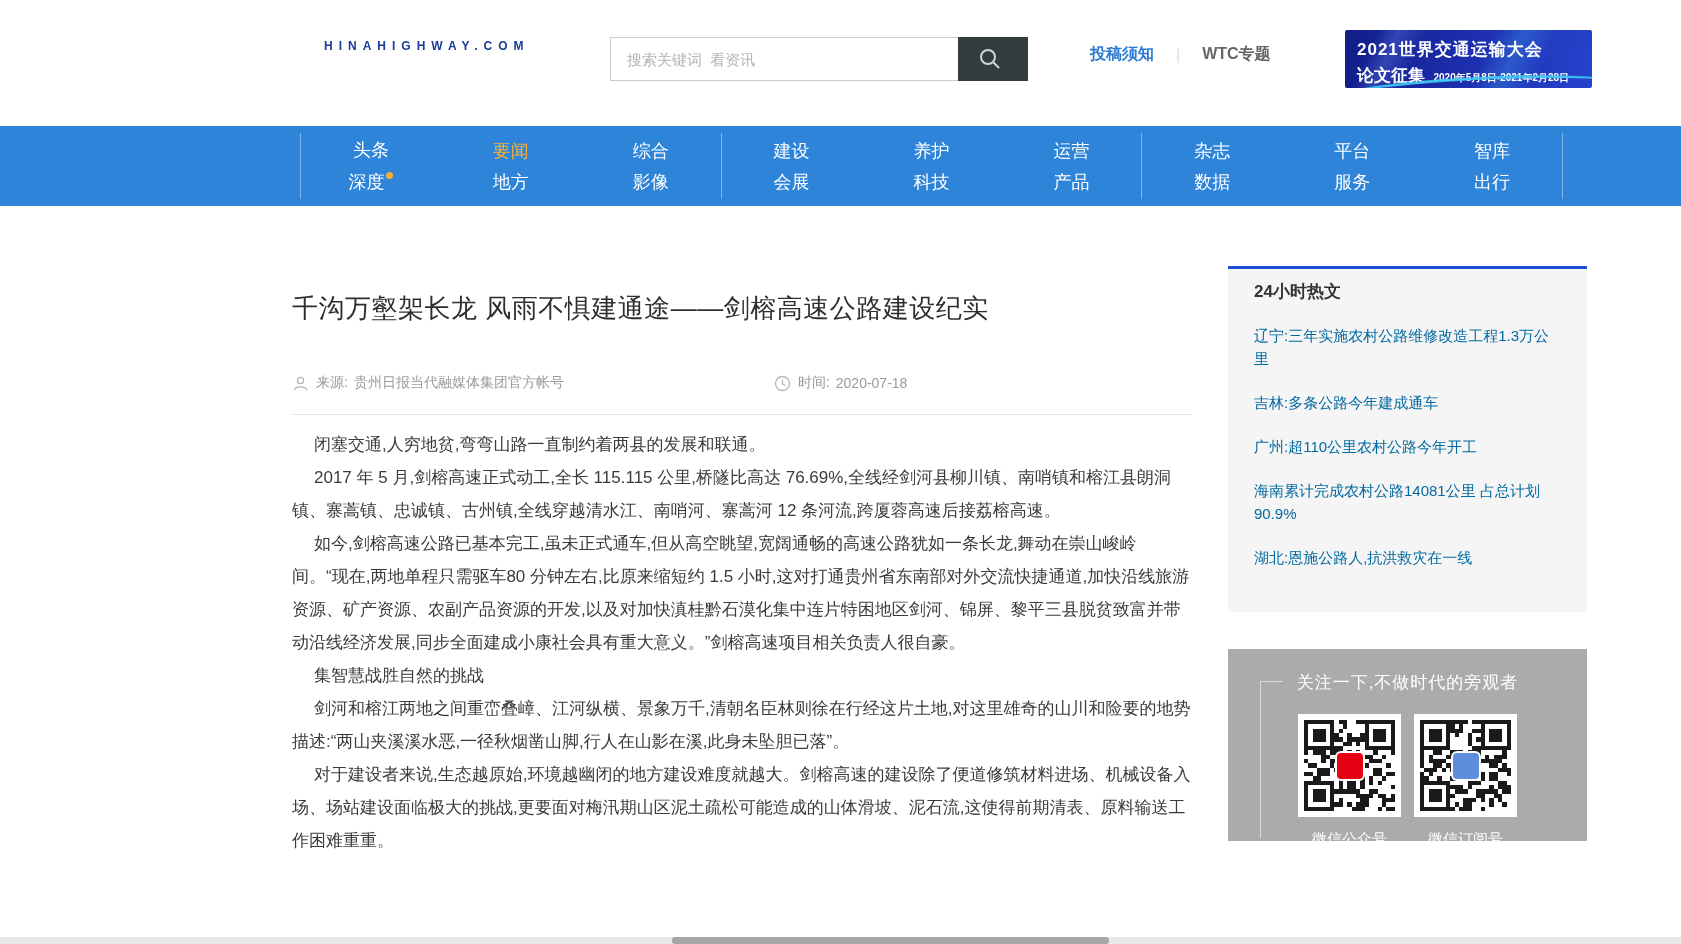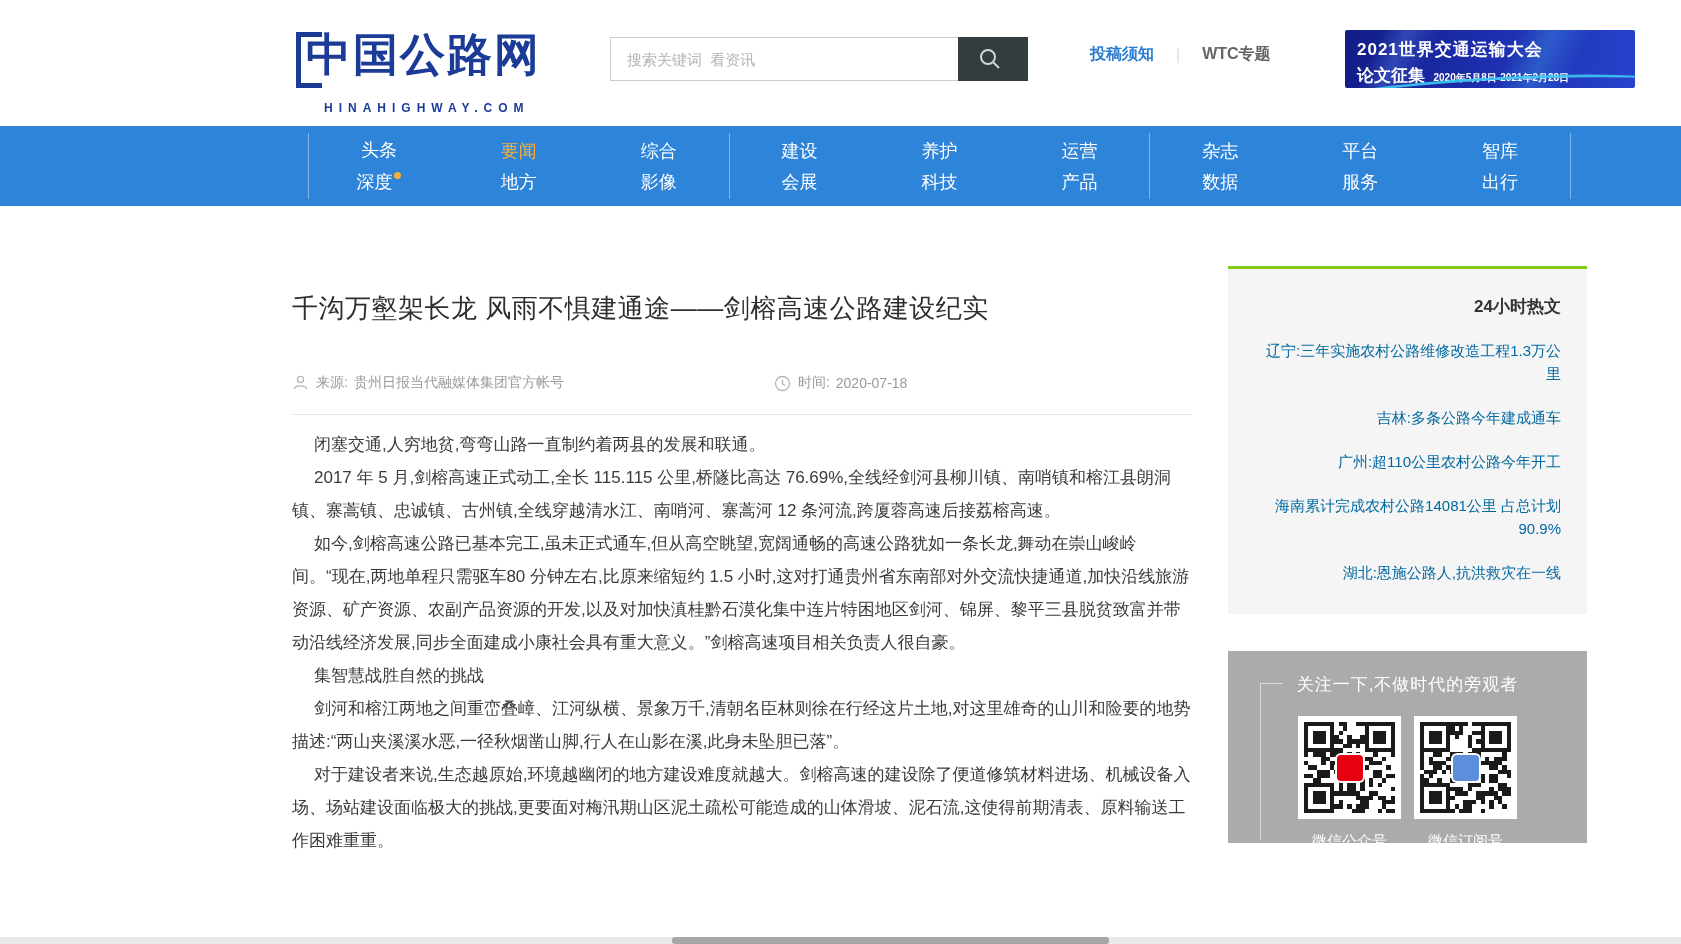--- a/index.html
+++ b/index.html
@@ -18,52 +18,52 @@
   .search-wrap { position:absolute; left:610px; top:37px; display:flex; }
   .search-input { width:348px; height:44px; border:1px solid #cccccc; border-right:none; padding:0 16px; font-size:15px; color:#333; outline:none; font-family:inherit; }
   .search-input::placeholder { color:#b4b4b4; }
   .search-btn { width:70px; height:44px; background:#333d40; border:none; cursor:pointer; display:flex; align-items:center; justify-content:center; }
 
   .quick-links { position:absolute; left:1090px; top:44px; display:flex; align-items:center; font-size:16px; font-weight:700; }
   .qlink-submit { color:#2b7bd3; cursor:pointer; }
   .qlink-sep { color:#dddddd; margin:0 22px; font-weight:400; }
   .qlink-wtc { color:#666666; cursor:pointer; }
 
-  .banner { position:absolute; left:1345px; top:30px; width:290px; height:58px; background:linear-gradient(100deg,#121d86 0%,#1c2dab 45%,#2742cc 100%); border-radius:2px; overflow:hidden; cursor:pointer; color:#fff; padding:8px 10px 0 12px; }
+  .banner { position:absolute; left:1345px; top:30px; width:247px; height:58px; background:linear-gradient(100deg,#121d86 0%,#1c2dab 45%,#2742cc 100%); border-radius:2px; overflow:hidden; cursor:pointer; color:#fff; padding:8px 10px 0 12px; }
   .banner::before { content:""; position:absolute; left:0; top:0; width:100%; height:100%;
      background:linear-gradient(115deg, transparent 12%, rgba(110,150,255,.30) 20%, transparent 30%, transparent 55%, rgba(80,200,255,.25) 66%, transparent 78%); }
   .banner::after { content:""; position:absolute; left:-12%; bottom:-26px; width:130%; height:34px; border-radius:50%; border-top:3px solid #3fc8f2; transform:rotate(-3deg); opacity:.9; }
   .banner-line1 { position:relative; font-size:17px; font-weight:700; letter-spacing:1px; white-space:nowrap; }
   .banner-line2 { position:relative; margin-top:3px; white-space:nowrap; }
   .banner-line2 .b2 { font-size:17px; font-weight:700; }
   .banner-dates { font-size:10px; font-weight:700; margin-left:4px; }
 
   
   .nav { position:absolute; left:0; top:126px; width:1681px; height:80px; background:#2d84d8; }
-  .nav-inner { position:absolute; left:308px; top:7px; width:1263px; height:66px; display:flex; }
+  .nav-inner { position:absolute; left:300px; top:7px; width:1263px; height:66px; display:flex; }
   .nav-group { flex:1; display:flex; border-left:1px solid rgba(255,255,255,.40); }
   .nav-group:last-child { border-right:1px solid rgba(255,255,255,.40); }
   .nav-col { flex:1; display:flex; flex-direction:column; align-items:center; justify-content:center; gap:13px; }
   .nav-link { font-size:18px; color:#ffffff; cursor:pointer; line-height:1; position:relative; }
   .nav-link.active { color:#f6b037;text-align:center; }
   .nav-dot { display:inline-block; width:7px; height:7px; background:#f6b037; border-radius:50%; margin-left:2px; vertical-align:9px; }
 
   
   .article { position:absolute; left:292px; top:206px; width:900px; }
   .article-title { margin-top:85px; font-size:26px; font-weight:400; color:#2e2e2e; letter-spacing:.5px; }
-  .meta { margin-top:48px; display:flex; font-size:14px; color:#9a9a9a; }
+  .meta { margin-top:48px; display:flex; align-items:center; font-size:14px; color:#9a9a9a; }
   .meta-icon { display:inline-flex; margin-right:7px; }
   .meta-time { margin-left:210px; display:flex; align-items:center; }
   .article-divider { margin-top:22px; border:none; border-top:1px solid #e8e8e8; height:0; }
   .article-body { margin-top:13px; font-size:17px; color:#3a3a3a; line-height:33px; }
   .article-body p { margin:0; text-indent:22px; }
 
   
   .sidebar { position:absolute; left:1228px; top:266px; width:359px; }
-  .hot-box { border-top:3px solid #84cc16; background:#f5f5f5; padding:26px 26px 30px 26px; min-height:346px;text-align:right; }
+  .hot-box { border-top:3px solid #1d4ed8; background:#f5f5f5; padding:11px 26px 30px 26px; min-height:346px; }
   .hot-title { font-size:17px; font-weight:700; color:#333333; }
   .hot-item { margin-top:21px; font-size:15px; color:#0369a1; line-height:23px; cursor:pointer; }
 
   .follow-box { position:relative; margin-top:37px; height:192px; background:#ababab; padding-top:22px; }
   .follow-box::before { content:""; position:absolute; left:32px; top:32px; width:22px; height:156px;
      border-left:1px solid rgba(255,255,255,.55); border-top:1px solid rgba(255,255,255,.55); }
   .follow-title { text-align:center; color:#ffffff; font-size:17px; letter-spacing:1px; }
   .qr-row { display:flex; justify-content:center; gap:13px; margin-top:20px; }
   .qr-block { width:103px; }
   .qr-tile { position:relative; width:103px; height:103px; background:#ffffff; padding:6px; }
@@ -76,24 +76,20 @@
   .hscroll-thumb { position:absolute; left:40%; top:0; width:26%; height:7px; background:#a6a6a6; border-radius:3px; cursor:pointer; }
 </style>
 </head>
 <body>
 
 <div class="page">
 
   <div class="header">
 
     <div class="logo">
-      <div class="logo-row">
-        <div class="logo-bracket"></div>
-        <div class="logo-title">中国公路网</div>
-      </div>
       <div class="logo-sub">HINAHIGHWAY.COM</div>
     </div>
 
     <div class="search-wrap">
       <input class="search-input" type="text" placeholder="搜索关键词  看资讯" style="">
       <button class="search-btn">
         <span class="meta-icon">
           <svg width="26" height="26" viewBox="0 0 26 26">
             <circle cx="11" cy="11" r="7" fill="none" stroke="#cfd6d8" stroke-width="2"></circle>
             <line x1="16.5" y1="16.5" x2="22" y2="22" stroke="#cfd6d8" stroke-width="2"></line>

